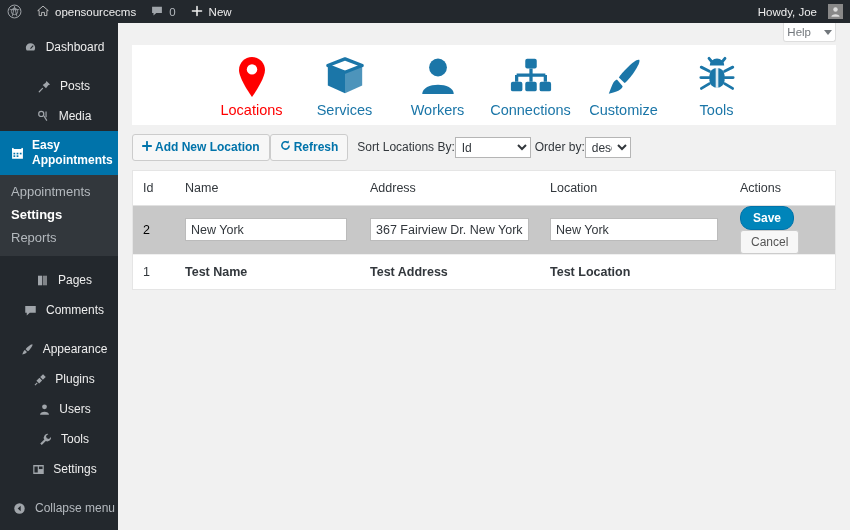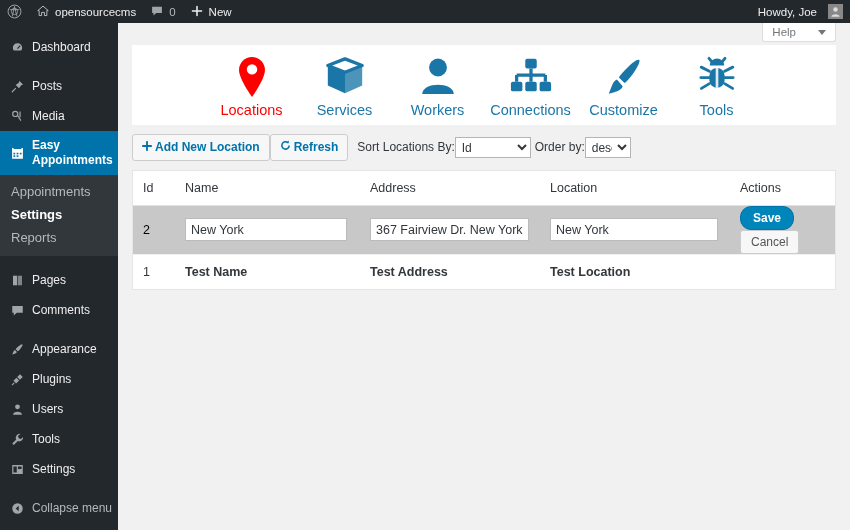--- a/index.html
+++ b/index.html
@@ -36,21 +36,21 @@
   
   #sidebar {
     position: absolute; top: 23px; left: 0;
     width: 118px; height: 507px;
     background: #23282d;
     font-size: 12px;
   }
   .menu-item {
     display: flex; align-items: center;
     gap: 7px; padding: 7px 0 7px 9px;
-    color: #eee; min-height: 29px;
+    color: #eee; min-height: 29px; justify-content: center;
   }
   .menu-item .mlabel { line-height: 1.25; }
   .menu-item.current {
     background: #0073aa; color: #fff; font-weight: bold; position: relative;
   }
   .menu-item.current::after {
     content: ""; position: absolute; right: -8px; top: 50%;
     margin-top: -8px; border: 8px solid transparent;
     border-right-color: #f1f1f1; border-left: 0;
   }
@@ -66,23 +66,23 @@
   
   #content {
     position: absolute; top: 23px; left: 118px;
     width: 732px; height: 507px;
     background: #f1f1f1;
   }
   #helpbar { height: 22px; position: relative; }
   #help-btn {
     position: absolute; right: 14px; top: 0;
     background: #fff; border: 1px solid #ddd; border-top: 0;
-    padding: 3px 9px; font-size: 11.5px; color: #72777c;
+    padding: 3px 3px; font-size: 11.5px; color: #72777c;
     border-radius: 0 0 3px 3px;
-    display: flex; align-items: center; gap: 22px;
+    display: flex; align-items: center; gap: 13px;
   }
   .caret-dn { width: 0; height: 0; border-left: 4px solid transparent; border-right: 4px solid transparent; border-top: 5px solid #72777c; }
   
   #iconnav {
     background: #fff;
     margin: 0 14px;
     height: 80px;
     display: flex; align-items: center; justify-content: center;
     gap: 0px;
   }

